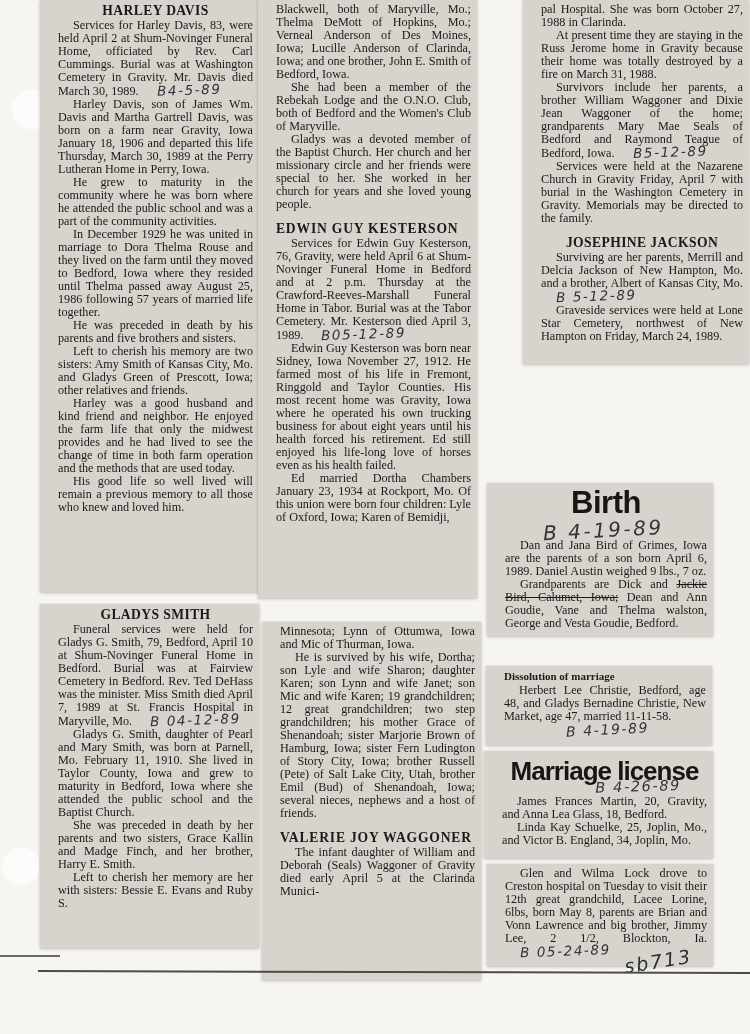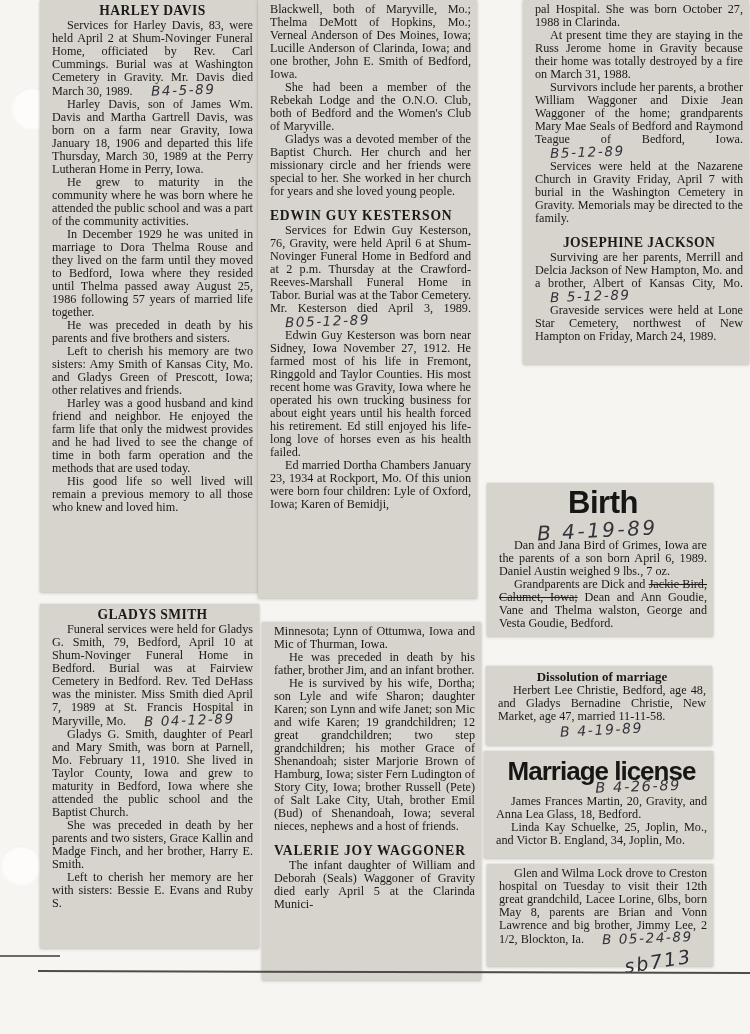--- a/index.html
+++ b/index.html
@@ -4,40 +4,40 @@
 <style>
   html,body{margin:0;padding:0;}
   body{
     width:750px;height:1034px;position:relative;overflow:hidden;
     background:#f6f5f1;
     font-family:"Liberation Serif", serif;
   }
   .clip{
     position:absolute;box-sizing:border-box;overflow:hidden;
     background:#d7d4cd;color:#1b1a18;
-    padding:3px 6px 4px 12px;
+    padding:3px 6px 4px 18px;
     font-size:12.2px;line-height:13px;text-align:justify;
     box-shadow:0 1px 3px rgba(70,62,55,.28), 0 0 1px rgba(70,62,55,.2);
   }
   .clip p{margin:0;text-indent:15px;}
   .clip p.noindent{text-indent:0;}
   .obit-head{
     text-align:center;font-weight:bold;font-size:13.6px;
     letter-spacing:.4px;text-indent:0;margin:1px 0 2px 0;
   }
   .obit-head.left{text-align:left;letter-spacing:.8px;}
   .gap-above{margin-top:11px;}
   .big-head{
     font-family:"Liberation Sans", sans-serif;font-weight:bold;
     text-align:center;font-size:31px;line-height:32px;
     letter-spacing:-.5px;text-indent:0;margin:1px 0 0 0;color:#171614;
   }
   .big-head.left{text-align:center;font-size:26px;letter-spacing:-1px;}
   .sub-head{
-    text-align:center;text-indent:0;font-size:13px;margin:1px 0 1px 0;
+    text-indent:0;font-size:11px;margin:1px 0 1px 0;
   }
   .hw{
     font-family:"DejaVu Sans", sans-serif;font-style:italic;
     color:#34323b;letter-spacing:1.6px;white-space:nowrap;
     display:inline-block;transform:rotate(-2deg);font-size:13.5px;
   }
   .hw-block{display:block;transform:rotate(-3deg);}
   .hw-birth{font-size:20px;margin:4px 0 3px 38px;letter-spacing:2.5px;}
   .hw-marriage{text-align:right;margin:-5px 26px 0 0;font-size:14.5px;transform:rotate(-2deg);}
   .hw-dissolution{margin:-1px 0 0 62px;font-size:14px;}
@@ -100,21 +100,20 @@
   <p>She had been a member of the Rebekah Lodge and the O.N.O. Club, both of Bedford and the Women's Club of Maryville.</p>
   <p>Gladys was a devoted member of the Baptist Church. Her church and her missionary circle and her friends were special to her. She worked in her church for years and she loved young people.</p>
   <h2 class="obit-head left gap-above">EDWIN GUY KESTERSON</h2>
   <p><span>Services for Edwin Guy Kesterson, 76, Gravity, were held April 6 at Shum-Novinger Funeral Home in Bedford and at 2 p.m. Thursday at the Crawford-Reeves-Marshall Funeral Home in Tabor. Burial was at the Tabor Cemetery. Mr. Kesterson died April 3, 1989.</span> <span class="hw">B05-12-89</span></p>
   <p>Edwin Guy Kesterson was born near Sidney, Iowa November 27, 1912. He farmed most of his life in Fremont, Ringgold and Taylor Counties. His most recent home was Gravity, Iowa where he operated his own trucking business for about eight years until his health forced his retirement. Ed still enjoyed his life-long love of horses even as his health failed.</p>
   <p>Ed married Dortha Chambers January 23, 1934 at Rockport, Mo. Of this union were born four children: Lyle of Oxford, Iowa; Karen of Bemidji,</p>
 </section>
 
 <section class="clip" id="clip-mid2">
   <p class="noindent">Minnesota; Lynn of Ottumwa, Iowa and Mic of Thurman, Iowa.</p>
-  <p>He was preceded in death by his father, brother Jim, and an infant brother.</p>
   <p>He is survived by his wife, Dortha; son Lyle and wife Sharon; daughter Karen; son Lynn and wife Janet; son Mic and wife Karen; 19 grandchildren; 12 great grandchildren; two step grandchildren; his mother Grace of Shenandoah; sister Marjorie Brown of Hamburg, Iowa; sister Fern Ludington of Story City, Iowa; brother Russell (Pete) of Salt Lake City, Utah, brother Emil (Bud) of Shenandoah, Iowa; several nieces, nephews and a host of friends.</p>
   <h2 class="obit-head left gap-above">VALERIE JOY WAGGONER</h2>
   <p>The infant daughter of William and Deborah (Seals) Waggoner of Gravity died early April 5 at the Clarinda Munici-</p>
 </section>
 
 <section class="clip" id="clip-right1">
   <p class="noindent">pal Hospital. She was born October 27, 1988 in Clarinda.</p>
   <p>At present time they are staying in the Russ Jerome home in Gravity because their home was totally destroyed by a fire on March 31, 1988.</p>
   <p><span>Survivors include her parents, a brother William Waggoner and Dixie Jean Waggoner of the home; grandparents Mary Mae Seals of Bedford and Raymond Teague of Bedford, Iowa.</span> <span class="hw">B5-12-89</span></p>
   <p>Services were held at the Nazarene Church in Gravity Friday, April 7 with burial in the Washington Cemetery in Gravity. Memorials may be directed to the family.</p>

